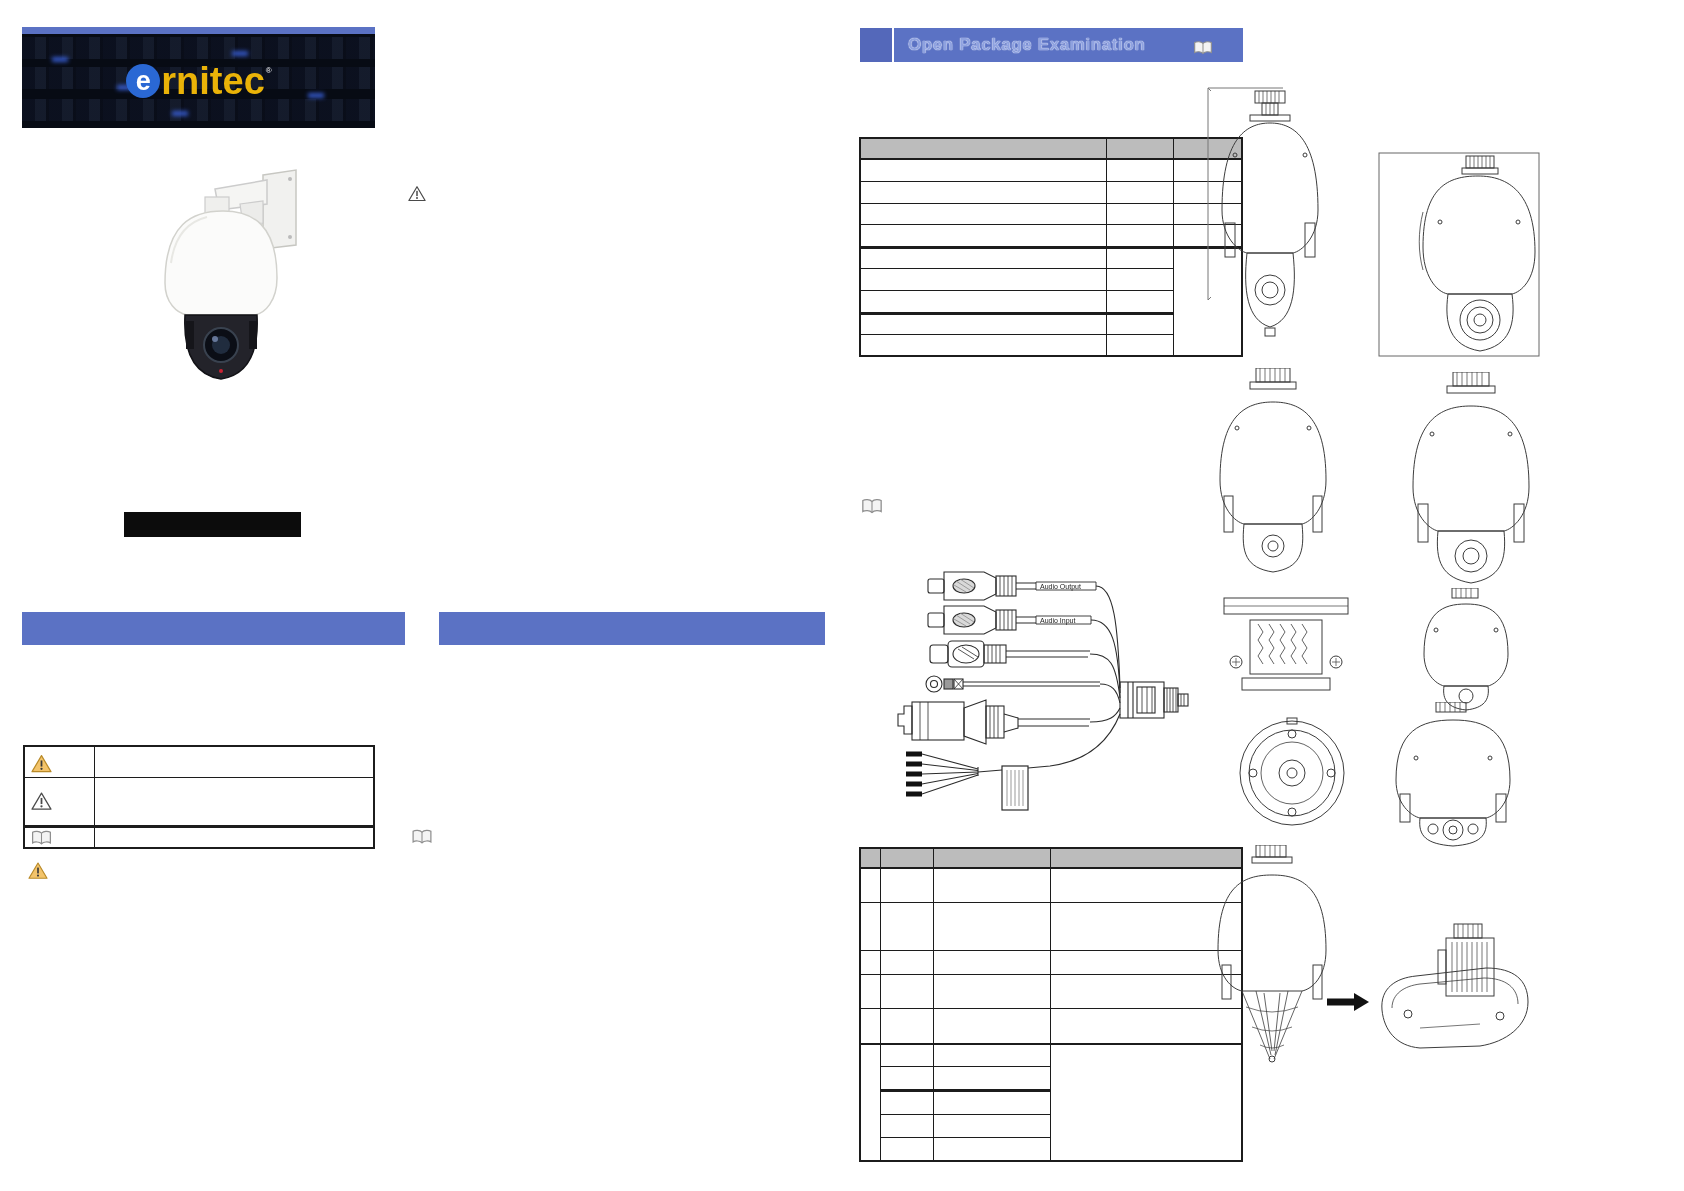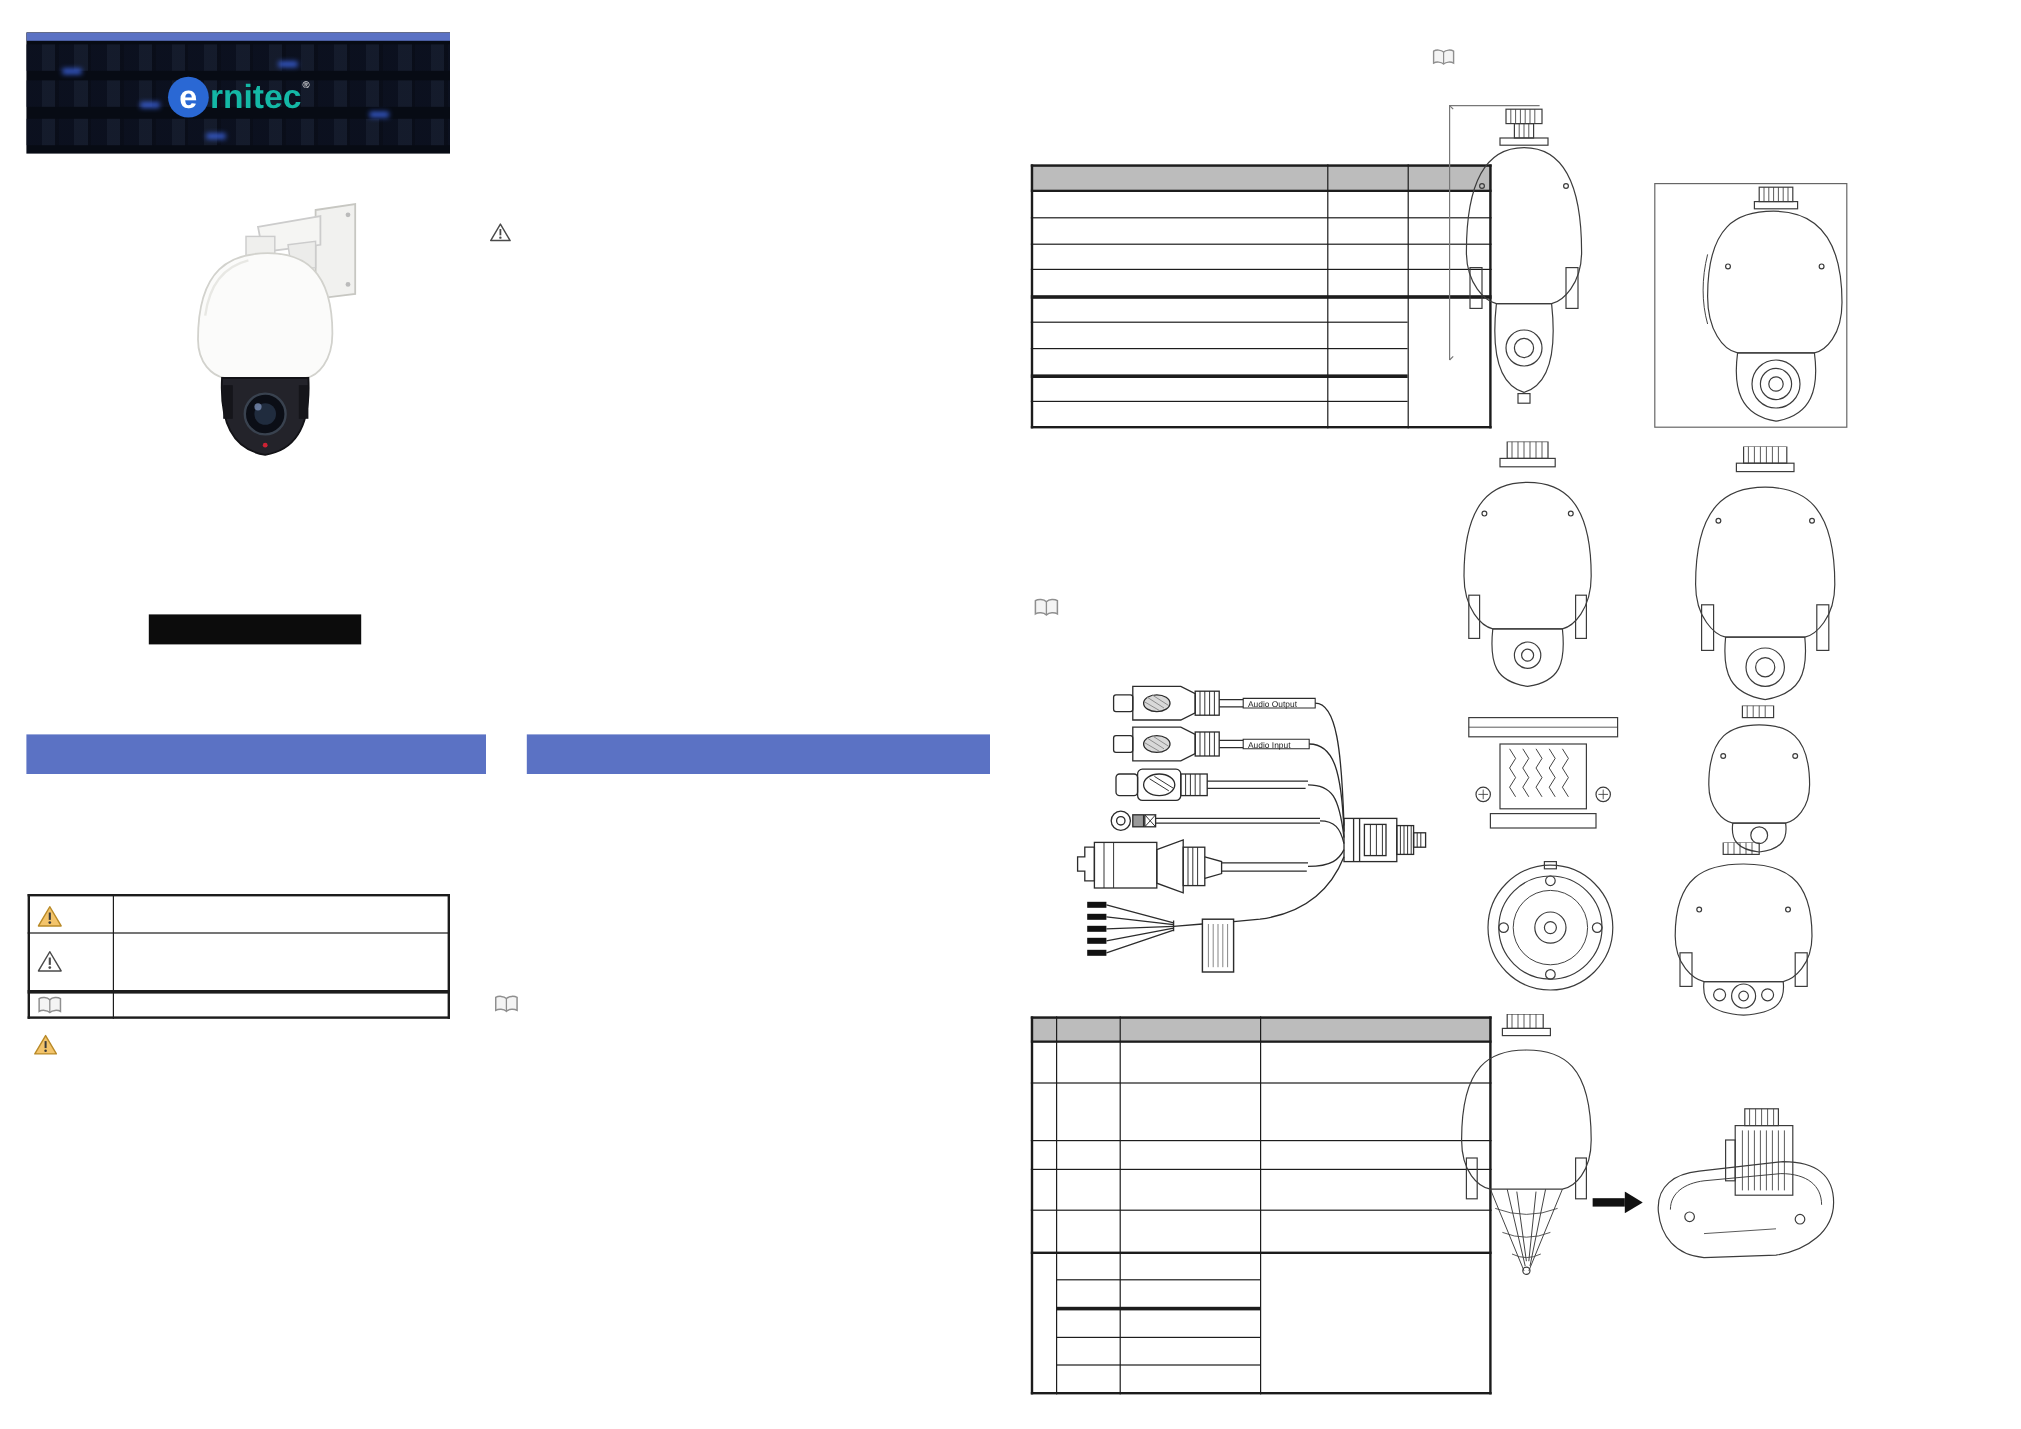--- a/index.html
+++ b/index.html
@@ -14,21 +14,21 @@
             font-weight:bold;font-size:17px;letter-spacing:.6px;color:#8fa2e0;
             text-shadow:0 0 1px #f2f5fd,0 0 1px #f2f5fd;}
   .banner{position:absolute;left:22px;top:27px;width:353px;height:101px;background:#070b14;overflow:hidden;}
   .banner .topstrip{position:absolute;left:0;top:0;width:100%;height:7px;background:#5b72c4;}
   .banner .row{position:absolute;left:0;width:100%;height:22px;
      background:repeating-linear-gradient(90deg,#0c1120 0 13px,#161d2e 13px 24px,#0a0e1a 24px 27px);opacity:.9;}
   .banner .glow{position:absolute;width:16px;height:5px;background:#3b63e0;filter:blur(2px);opacity:.85;}
   .logo{position:absolute;left:0;top:7px;width:100%;height:94px;display:flex;align-items:center;justify-content:center;}
   .logo .e{display:inline-flex;align-items:center;justify-content:center;width:34px;height:34px;border-radius:50%;
            background:#2a68d4;color:#fff;font-weight:bold;font-size:27px;line-height:1;}
-  .logo .rest{color:#14b8a6;font-weight:bold;font-size:28px;letter-spacing:0px;margin-left:1px;}
+  .logo .rest{color:#eab308;font-weight:bold;font-size:38px;letter-spacing:0px;margin-left:1px;}
   .logo .reg{color:#fff;font-size:8px;vertical-align:top;position:relative;top:-11px;left:1px;}
   svg text{font-family:"Liberation Sans",sans-serif;}
 </style>
 </head>
 <body>
 
 <div class="page">
 
   <div class="banner">
     <div class="row" style="top:10px"></div>
@@ -105,20 +105,24 @@
       <circle cx="12" cy="16.6" r="1.3" fill="#4a4a4a"></circle>
   </svg>
 
   <div class="bluebar" style="left:439px;top:612px;width:386px;height:33px"></div>
 
   <svg class="abs" style="left:411px;top:829px" width="22" height="16" viewBox="0 0 24 18">
     <path d="M12 3.5 C9.5 1 4.5 1 2 2.5 L2 14.5 C4.5 13 9.5 13 12 15.5 C14.5 13 19.5 13 22 14.5 L22 2.5 C19.5 1 14.5 1 12 3.5 Z" fill="#f4f4f4" stroke="#8f8f8f" stroke-width="1.4"></path>
     <path d="M12 3.5 L12 15.5" stroke="#8f8f8f" stroke-width="1.2" fill="none"></path>
   </svg>
 
+  <div class="bluebar" style="left:860px;top:28px;width:383px;height:34px">
+    <div class="barsq"></div>
+    <span class="bartitle">Open Package Examination</span>
+  </div>
 
   <div class="abs" style="left:859px;top:137px;width:384px;height:220px">
     <div class="grayhead" style="left:0;top:0;width:384px;height:21px"></div>
     <div class="line" style="left:0;top:0;width:384px;height:2px"></div>
     <div class="line" style="left:0;top:218px;width:384px;height:2px"></div>
     <div class="line" style="left:0;top:0;width:2px;height:220px"></div>
     <div class="line" style="left:382px;top:0;width:2px;height:220px"></div>
     <div class="line" style="left:0;top:21px;width:384px;height:2px"></div>
     <div class="line" style="left:0;top:44px;width:384px;height:1px"></div>
     <div class="line" style="left:0;top:66px;width:384px;height:1px"></div>

